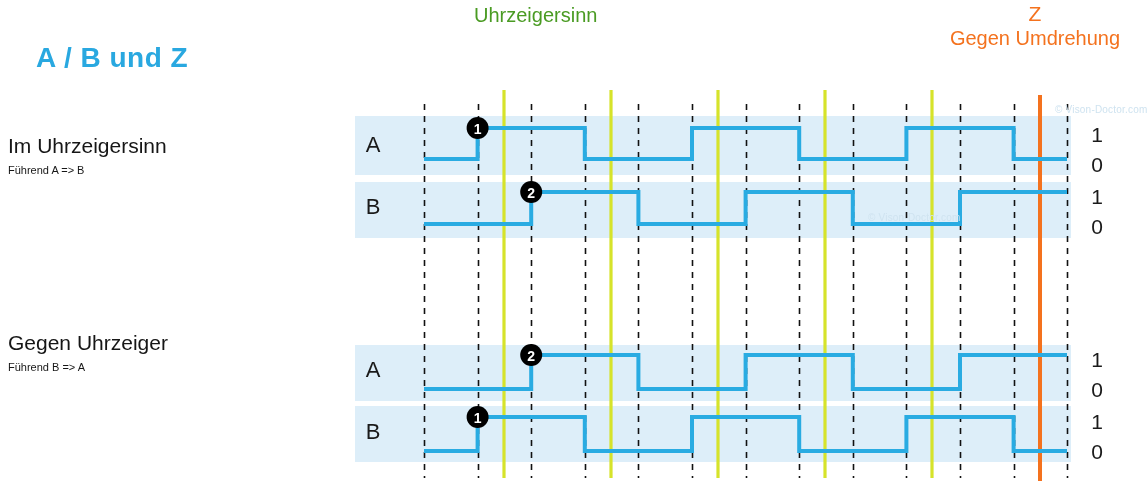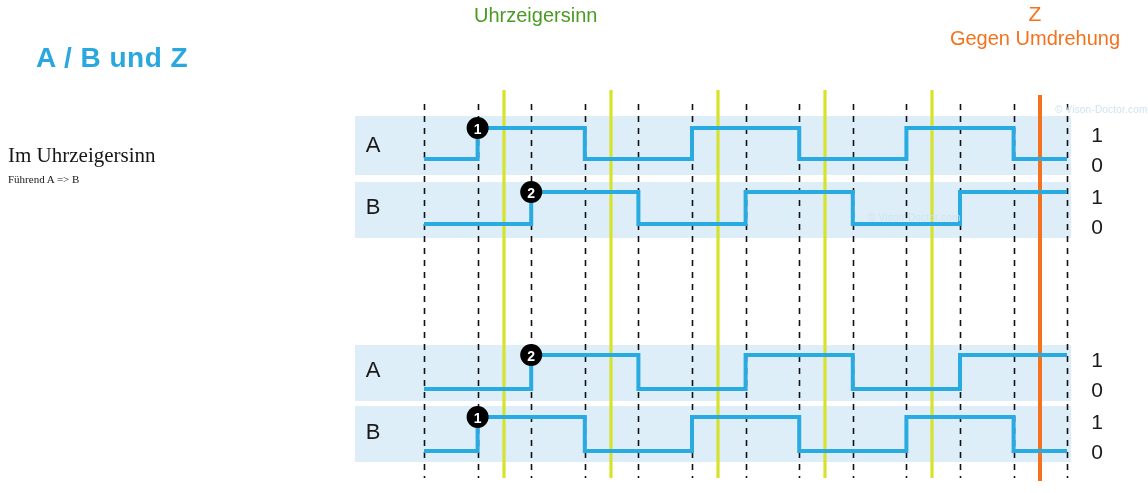--- a/index.html
+++ b/index.html
@@ -12,21 +12,21 @@
 
   
   #main-title{
     position:absolute;left:18px;top:42px;
     font-size:28px;font-weight:bold;letter-spacing:.5px;
     color:#29a8e0;white-space:nowrap;margin-left:18px;
   }
   .block-label{position:absolute;left:8px;color:#161616;}
   .block-label .bl-title{font-size:21px;line-height:26px;white-space:nowrap;}
   .block-label .bl-sub{font-size:11px;line-height:20px;white-space:nowrap;margin-top:1px;}
-  #cw-label{top:142px;font-family:Liberation Serif, serif;}
+  #cw-label{top:133px;}
   #ccw-label{top:330px;}
 
   
   #detents-caption{
     position:absolute;left:474px;top:4px;
     font-size:20px;color:#4a9b23;white-space:nowrap;
   }
   #z-caption{
     position:absolute;left:930px;top:2px;width:210px;
     text-align:center;color:#f4721e;white-space:nowrap;
@@ -59,20 +59,22 @@
 <div class="root">
 
   <div id="main-title">A / B und Z</div>
 
   <div class="block-label" id="cw-label">
     <div class="bl-title">Im Uhrzeigersinn</div>
     <div class="bl-sub">Führend  A =&gt; B</div>
   </div>
 
   <div class="block-label" id="ccw-label">
+    <div class="bl-title">Gegen Uhrzeiger</div>
+    <div class="bl-sub">Führend  B =&gt; A</div>
   </div>
 
   <div id="detents-caption">Uhrzeigersinn</div>
 
   <div id="z-caption">
     <div class="z-letter">Z</div>
     <div class="z-sub">Gegen Umdrehung</div>
   </div>
 
   <div id="plot">

